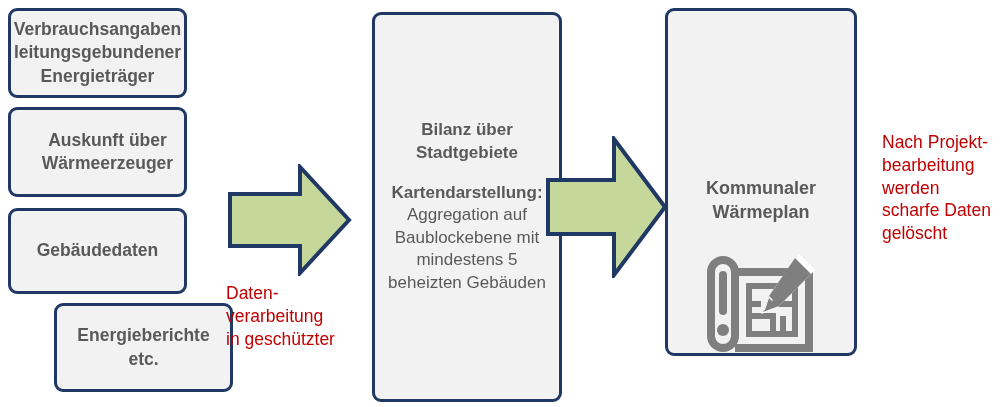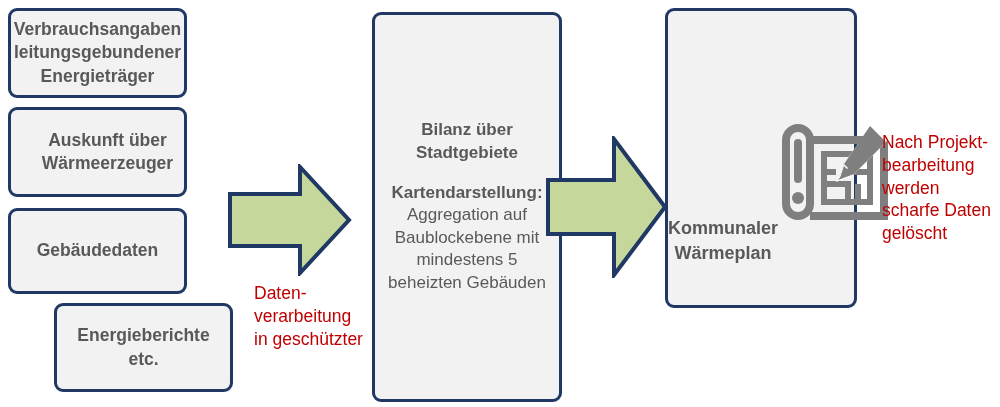--- a/index.html
+++ b/index.html
@@ -80,21 +80,22 @@
   .center-text .body-line {
     display: block;
     font-weight: normal;
   }
 
   
   #result-panel {
     left: 665px;
     top: 8px;
     width: 192px;
-    height: 300px;
+    height: 348px;
+    flex-direction: column;
     justify-content: flex-start;
   }
   #result-panel .result-label {
     color: #595959;
     font-weight: bold;
     font-size: 18px;
     line-height: 1.34;
     margin-top: 165px;
     text-align: center;
   }
@@ -117,21 +118,20 @@
     position: absolute;
     color: #C00000;
     font-size: 17.5px;
     line-height: 1.3;
   }
   #note-left {
     left: 226px;
     top: 282px;
     width: 120px;
     text-align: left;
-    margin-left: 28px;
   }
   #note-right {
     left: 872px;
     top: 131px;
     width: 126px;
     text-align: left;
     margin-left: 10px;
   }
   .note .note-line { display: block; white-space: nowrap; }
 </style>

